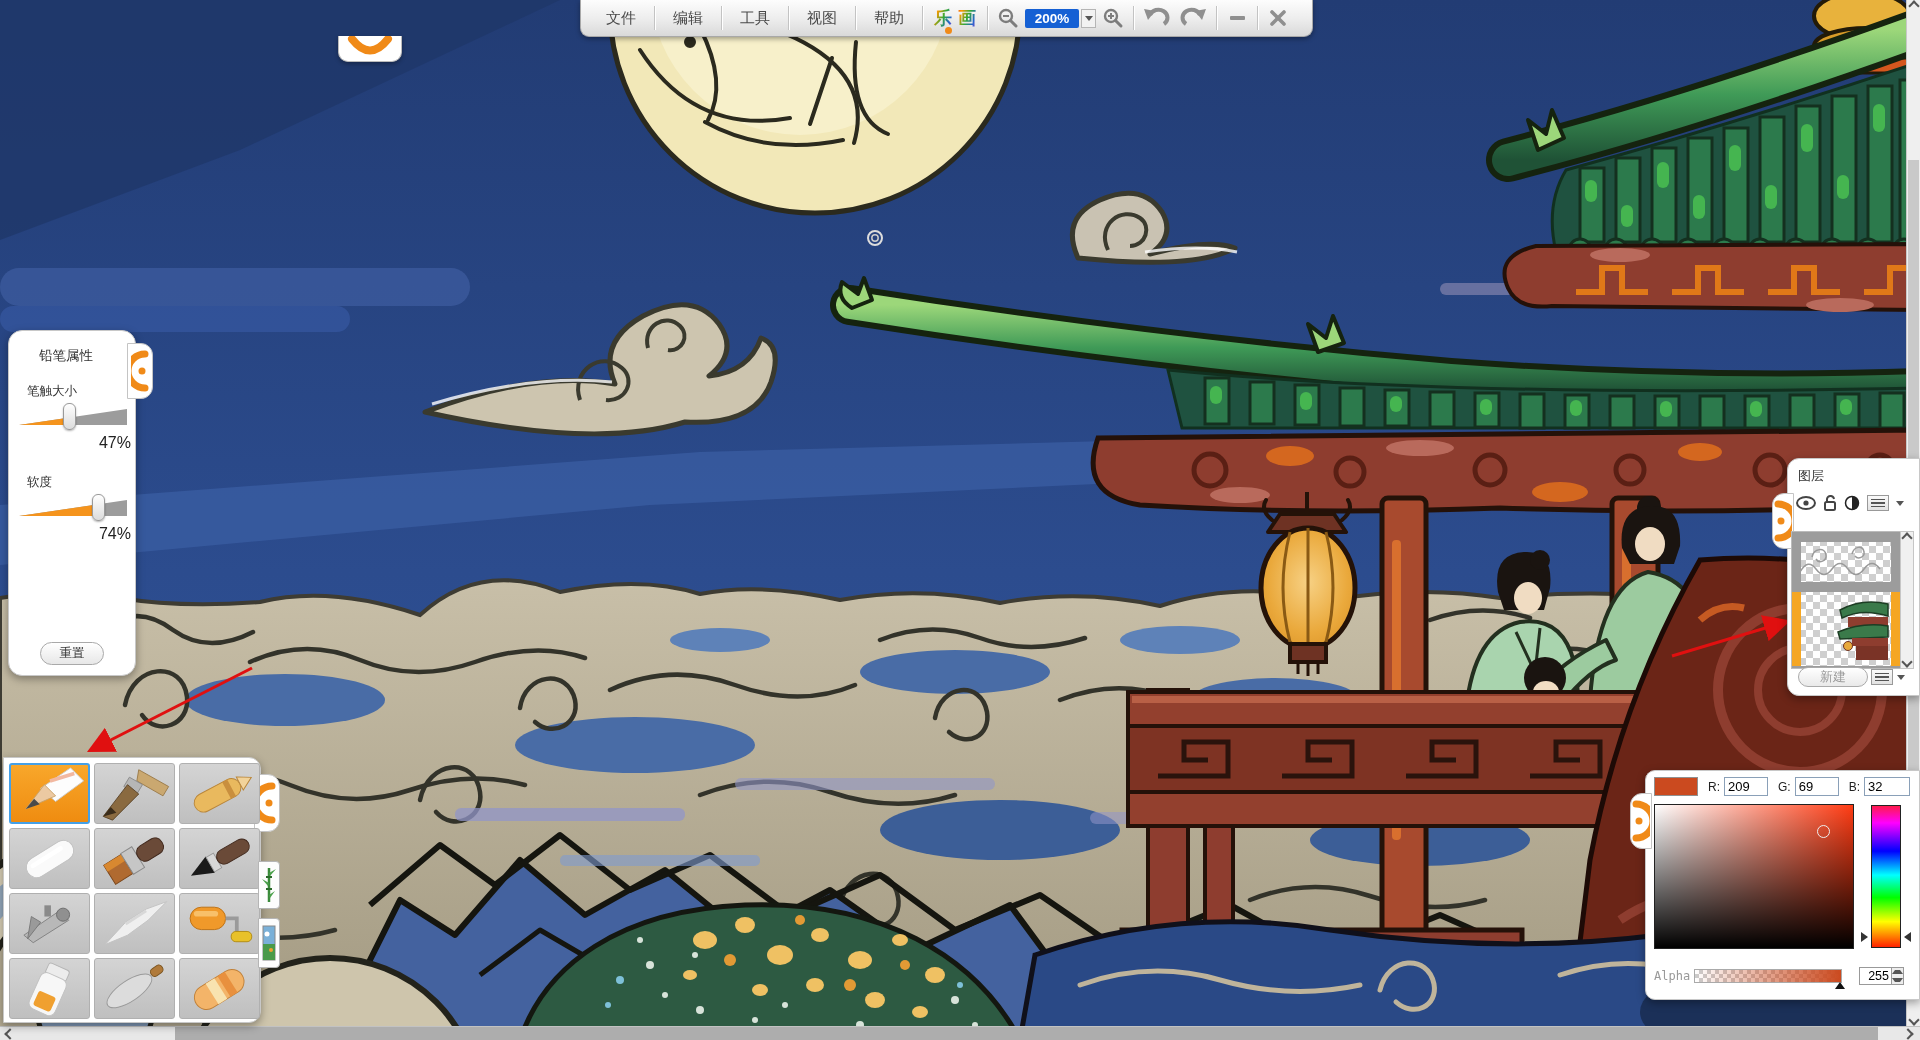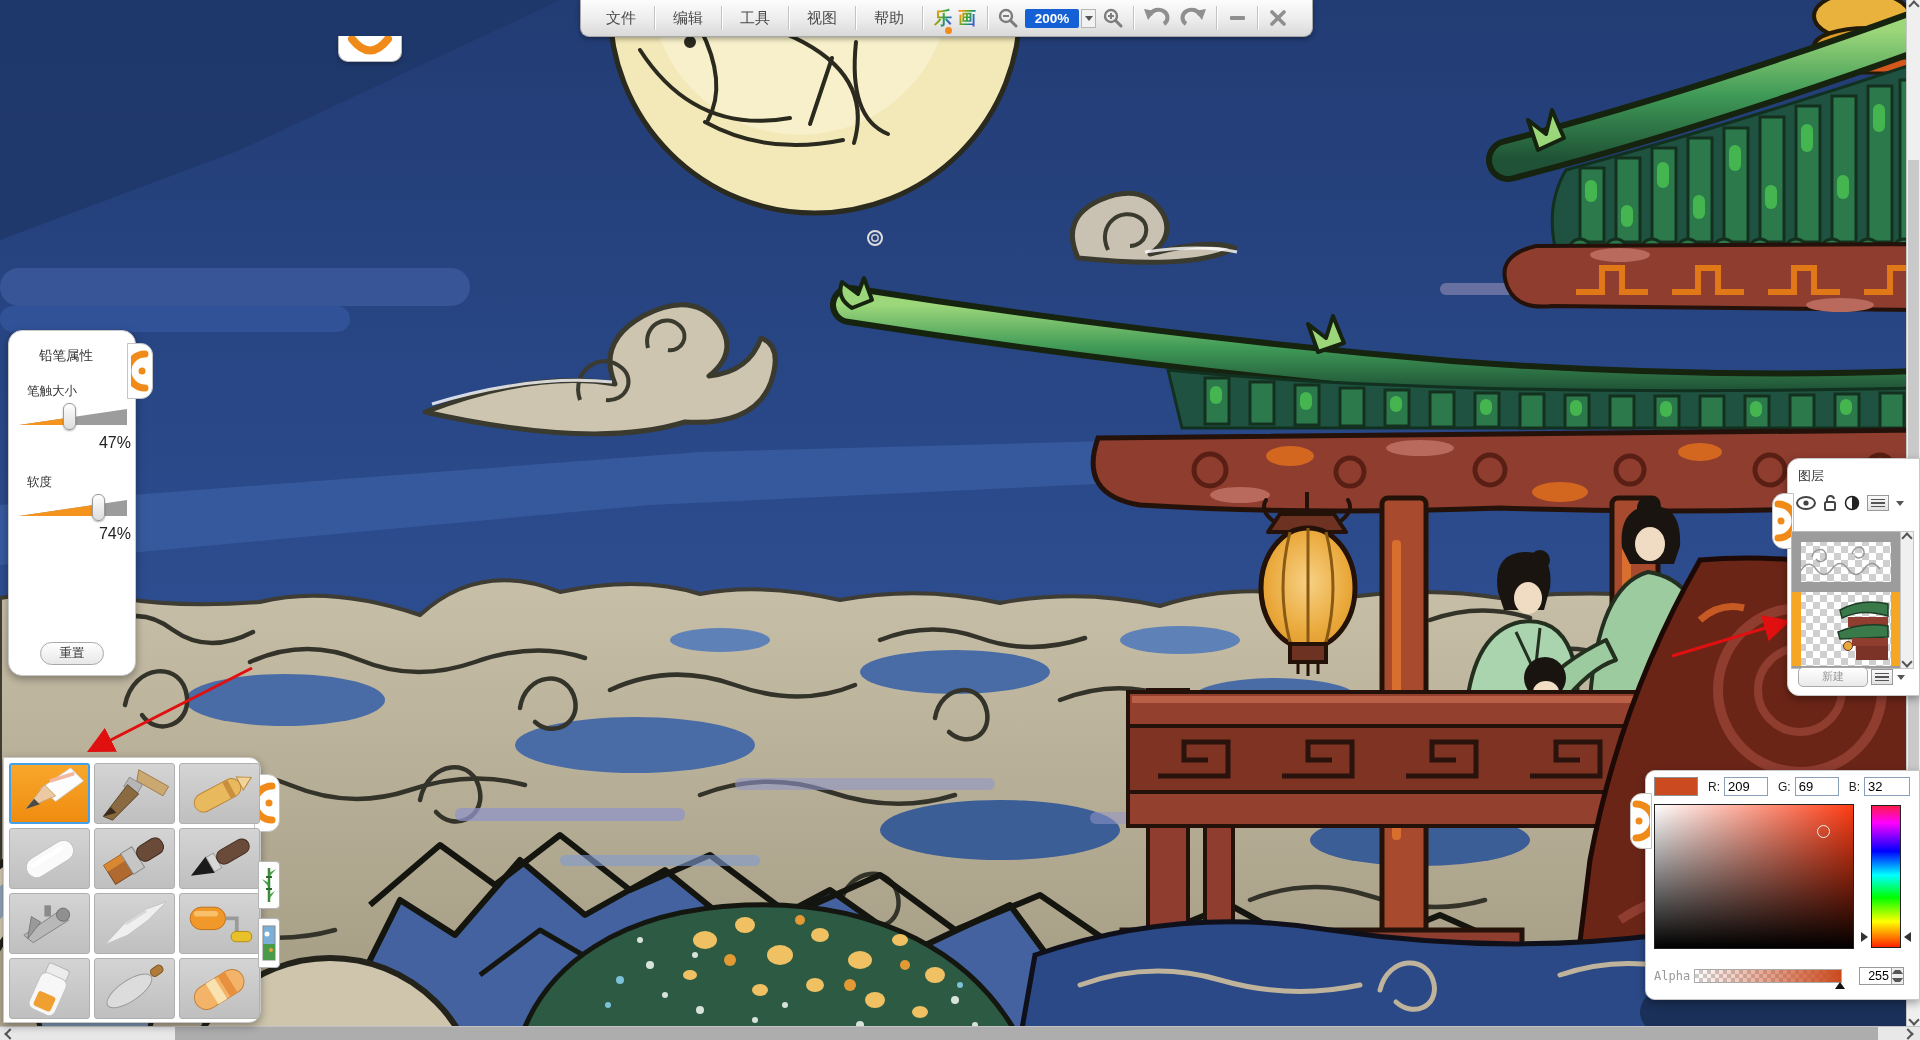--- a/index.html
+++ b/index.html
@@ -84,23 +84,23 @@
                               linear-gradient(45deg,#cfcfcf 25%,#fff 25%,#fff 75%,#cfcfcf 75%);
              background-size:14px 14px; background-position:0 0,7px 7px; }
   #layer-list { position:absolute; left:3px; top:72px; width:110px; height:138px; border:1px solid #bbb; overflow:hidden; }
   .layer-sep { height:10px; background:#9c9c9c; }
   .layer-row { position:relative; }
   .layer-row .edge { position:absolute; top:0; bottom:0; width:9px; background:#9c9c9c; }
   .layer-row.selected .edge { background:#f5a623; }
   .layer-row .edge.l { left:0; } .layer-row .edge.r { right:0; }
   #layers-vscroll { position:absolute; right:5px; top:72px; width:14px; height:138px; background:#f0f0f0;
                     border:1px solid #c6c6c6; }
-  .new-btn { position:absolute; left:10px; bottom:8px; width:70px; height:20px; border-radius:5px;
+  .new-btn { position:absolute; left:10px; bottom:8px; width:70px; height:20px; border-radius:10px;
              border:1.5px solid #aaa; background:linear-gradient(#fff,#e9e9e9); color:#999;
-             font-size:11px; text-align:center; line-height:17px; }
+             font-size:13px; text-align:center; line-height:17px; }
   .mini-menu { width:22px; height:16px; border:1px solid #999; background:linear-gradient(#fafafa,#e2e2e2);
                display:flex; flex-direction:column; justify-content:center; gap:2px; padding:0 3px; }
   .mini-menu i { display:block; height:1.5px; background:#555; }
 
   
   #color-panel { left:1645px; top:770px; width:275px; height:230px; border-radius:10px 0 0 10px; padding:6px 0 0 8px; }
   .rgb-row { display:flex; align-items:center; gap:4px; }
   .swatch { width:44px; height:19px; border:1px solid #909090; }
   .rgb-label { font-size:12px; color:#222; margin-left:6px; }
   .num-input { width:44px; height:19px; border:1px solid #8aa0b8; font-size:13px; padding:0 3px;

